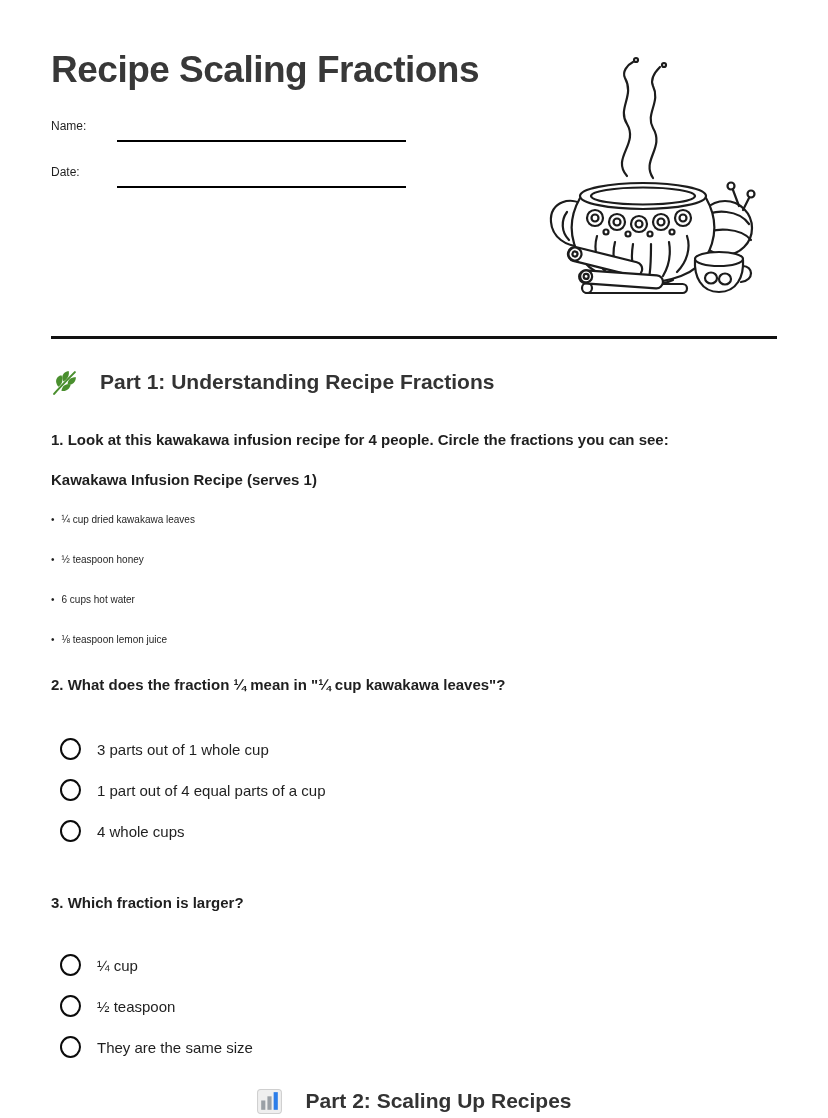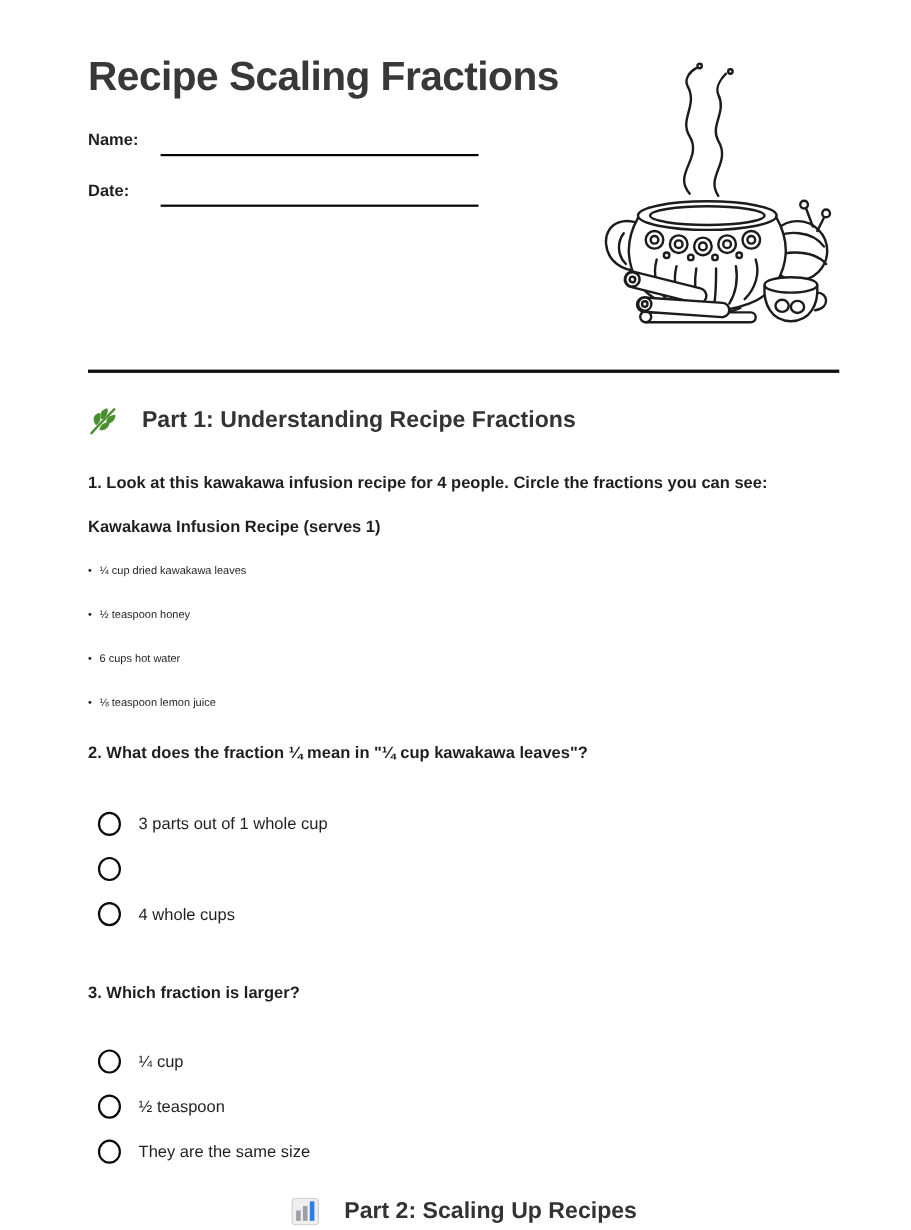--- a/index.html
+++ b/index.html
@@ -6,42 +6,42 @@
   html, body { background: #ffffff; }
   .page {
     position: relative;
     width: 828px;
     height: 1118px;
     background: #ffffff;
     overflow: hidden;
     font-family: "Liberation Sans", sans-serif;
     color: #1f1f1f;
   }
-  .content { padding: 0 65px; margin-left: 15px; }
+  .content { padding: 0 51px; }
 
   h1.doc-title {
     margin-top: 48px;
     font-size: 37px;
     line-height: 44px;
     font-weight: 700;
     color: #383838;
     letter-spacing: -0.5px;
   }
 
   .field-row {
     display: flex;
     align-items: flex-end;
     height: 26px;
   }
   .field-row.name-row { margin-top: 24px; }
   .field-row.date-row { margin-top: 20px; }
   .field-label {
     width: 66px;
-    font-size: 15px;
-    font-weight: 700;
+    font-size: 12px;
+    font-weight: 400;
     color: #1f1f1f;
     align-self: flex-start;
     padding-top: 3px;
   }
   .write-line {
     width: 289px;
     height: 24px;
     border-bottom: 2px solid #000000;
   }
 
@@ -242,20 +242,21 @@
 
     <p class="q-bold mt-q2">2. What does the fraction ¼ mean in "¼ cup kawakawa leaves"?</p>
 
     <div class="options">
       <div class="option-row">
         <span class="radio-circle"></span>
         <span class="option-label">3 parts out of 1 whole cup</span>
       </div>
       <div class="option-row">
         <span class="radio-circle"></span>
+        <span class="option-label">1 part out of 4 equal parts of a cup</span>
       </div>
       <div class="option-row">
         <span class="radio-circle"></span>
         <span class="option-label">4 whole cups</span>
       </div>
     </div>
 
     <p class="q-bold mt-q3">3. Which fraction is larger?</p>
 
     <div class="options second">

